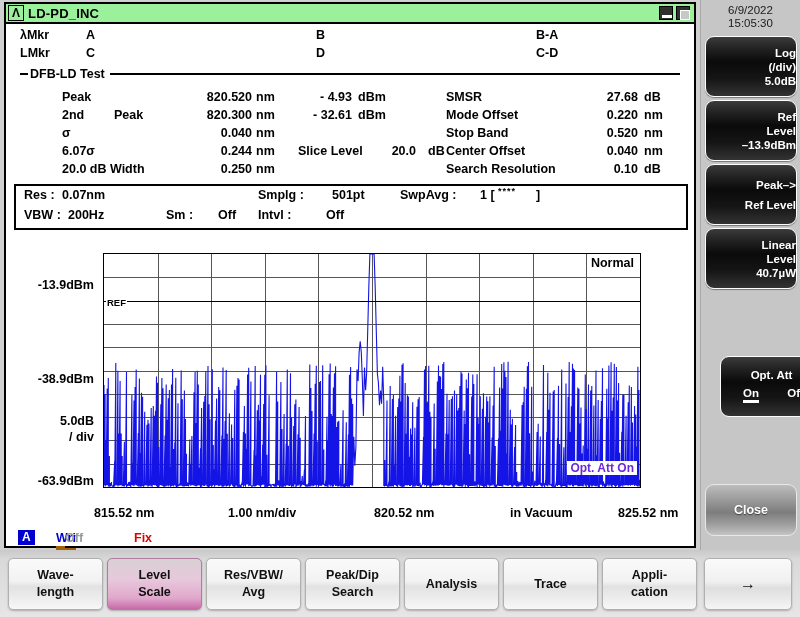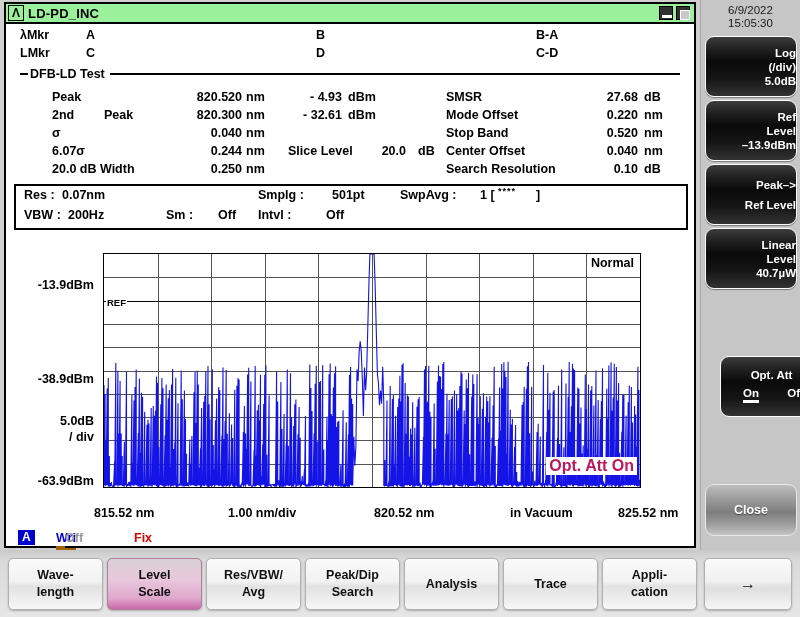--- a/index.html
+++ b/index.html
@@ -54,21 +54,21 @@
   #test-title-row {
     position: relative; height: 18px; margin-top: 1px;
     display: flex; align-items: center;
   }
   #test-dash { width: 8px; height: 2px; background: #000; margin-right: 2px; }
   #test-title { font-size: 12.5px; font-weight: bold; color: #000; white-space: nowrap; }
   #test-line { flex: 1; height: 2px; background: #000; margin-left: 5px; margin-right: 4px; }
 
   
   #meas-area { position: absolute; left: 0; top: 86px; width: 100%; height: 92px; }
-  .meas-left { position: absolute; left: 46px; top: 0; width: 390px; }
+  .meas-left { position: absolute; left: 56px; top: 0; width: 390px; }
   .meas-right { position: absolute; left: 440px; top: 0; width: 240px; }
   .meas-row { position: relative; height: 18px; font-size: 12.5px; font-weight: bold; color: #000; }
   .m-name { position: absolute; left: 0; }
   .m-name2 { position: absolute; left: 52px; }
   .m-val { position: absolute; left: 124px; width: 66px; text-align: right; }
   .m-unit { position: absolute; left: 194px; }
   .m-val2 { position: absolute; left: 228px; width: 62px; text-align: right; }
   .m-unit2 { position: absolute; left: 296px; }
   .m-slice-lbl { position: absolute; left: 236px; }
   .m-slice-val { position: absolute; left: 320px; width: 34px; text-align: right; }
@@ -113,22 +113,22 @@
   #ref-label {
     position: absolute; left: 2px; top: 44px; font-size: 9.5px; font-weight: bold;
     color: #000; background: #fff; padding: 0 1px; line-height: 10px;
   }
   #ref-line { position: absolute; left: 0; top: 47px; width: 100%; height: 1px; background: #000; }
   #normal-label {
     position: absolute; right: 3px; top: 2px; font-size: 12.5px; font-weight: bold;
     color: #000; background: #fff; padding: 0 3px;
   }
   #optatt-label {
-    position: absolute; right: 3px; bottom: 12px; font-size: 16px; font-weight: bold;
-    color: #be185d; background: #fff; padding: 0 3px;
+    position: absolute; right: 3px; bottom: 12px; font-size: 12px; font-weight: bold;
+    color: #6d28d9; background: #fff; padding: 0 3px;
   }
   #x-labels { position: absolute; left: 0; top: 270px; width: 692px; height: 20px; }
   .xlab { position: absolute; font-size: 12.5px; font-weight: bold; color: #000; white-space: nowrap; }
 
   
   #status-bar { position: absolute; left: 0; top: 524px; width: 100%; height: 20px; }
   #st-a {
     position: absolute; left: 12px; top: 2px; background: #0000d0; color: #fff;
     font-size: 12px; font-weight: bold; padding: 0 4px; line-height: 15px; height: 15px;
   }

